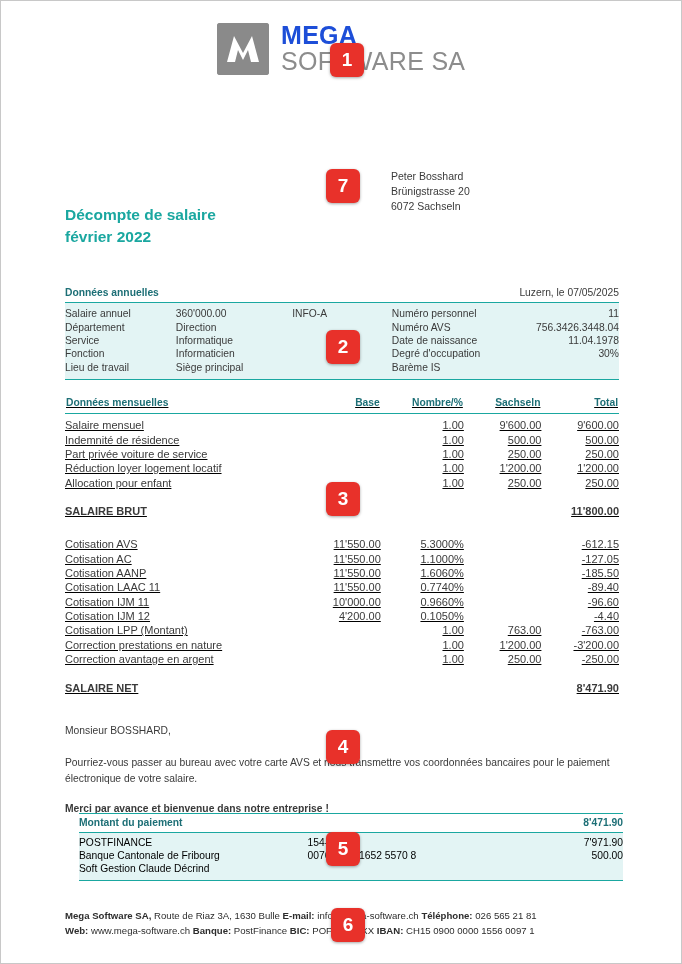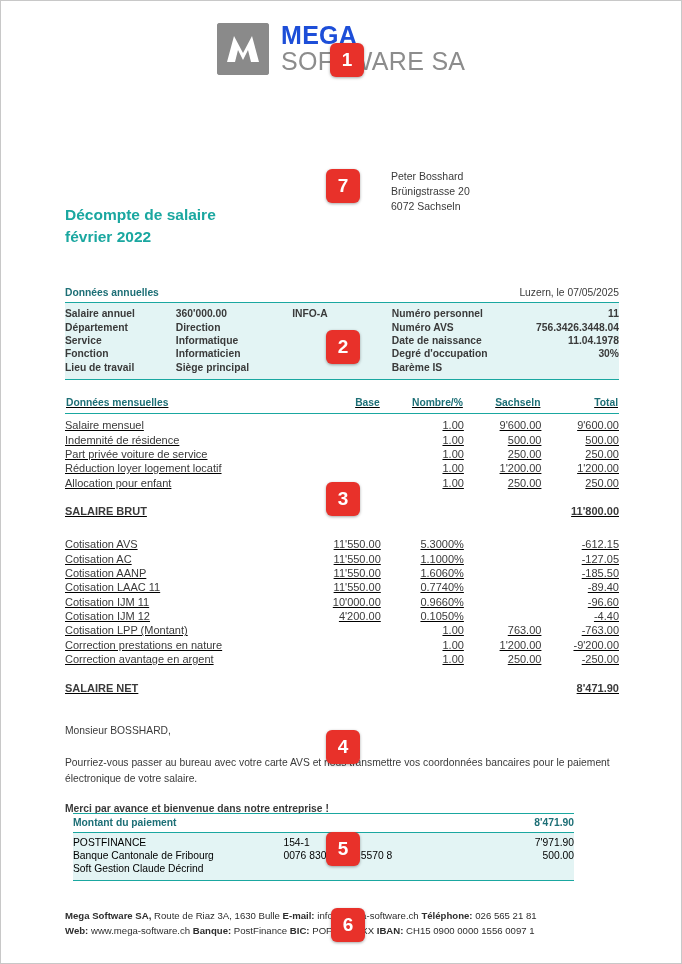--- a/index.html
+++ b/index.html
@@ -88,39 +88,39 @@
     color: #1d6f76;
     font-size: 10.3px;
     padding: 3px 0 4px 0;
     border-bottom: 1.4px solid #1aa7a0;
   }
   .annual-body {
     background: #e3f4f4;
     border-bottom: 1.4px solid #1aa7a0;
     padding: 4px 0 5px 0;
   }
-  .annual-body table { width: 100%; border-collapse: collapse; font-size: 10.3px; font-weight: bold; }
+  .annual-body table { width: 100%; border-collapse: collapse; font-size: 10.3px; }
   .annual-body td { padding: 1.1px 0; }
 
   
   .monthly-wrap { position: absolute; left: 64px; top: 393px; width: 554px; text-decoration: underline; }
   .monthly-head {
     font-weight: bold;
     color: #1d6f76;
     font-size: 10.3px;
     padding: 2px 0 4px 0;
     border-bottom: 1.4px solid #1aa7a0;
   }
   .monthly-head table { width: 100%; border-collapse: collapse; }
 
   
   .letter { position: absolute; left: 64px; top: 722px; width: 554px; font-size: 10.3px; color: #3a3a3a; line-height: 1.55; }
 
   
-  .pay-wrap { position: absolute; left: 72px; top: 812px; width: 501px; }
+  .pay-wrap { position: absolute; left: 78px; top: 812px; width: 544px; }
   .pay-head {
     display: flex;
     justify-content: space-between;
     font-weight: bold;
     color: #1d6f76;
     font-size: 10.3px;
     padding: 3px 0 4px 0;
     border-top: 1.4px solid #1aa7a0;
     border-bottom: 1.4px solid #1aa7a0;
   }
@@ -348,21 +348,21 @@
             <td class="r" style="width:15%"></td>
             <td class="r" style="width:15%">1.00</td>
             <td class="r" style="width:14%">763.00</td>
             <td class="r" style="width:14%">-763.00</td>
           </tr>
           <tr>
             <td style="width:42%">Correction prestations en nature</td>
             <td class="r" style="width:15%"></td>
             <td class="r" style="width:15%">1.00</td>
             <td class="r" style="width:14%">1'200.00</td>
-            <td class="r" style="width:14%">-9'200.00</td>
+            <td class="r" style="width:14%">-3'200.00</td>
           </tr>
           <tr>
             <td style="width:42%">Correction avantage en argent</td>
             <td class="r" style="width:15%"></td>
             <td class="r" style="width:15%">1.00</td>
             <td class="r" style="width:14%">250.00</td>
             <td class="r" style="width:14%">-250.00</td>
           </tr>
           <tr>
             <td colspan="5" style="height:12px"></td>

